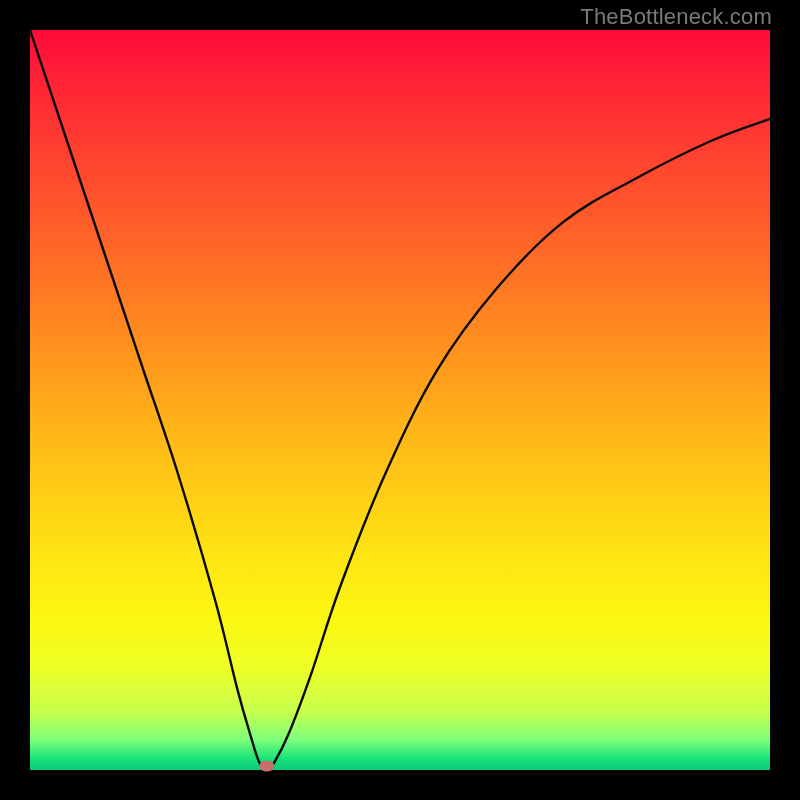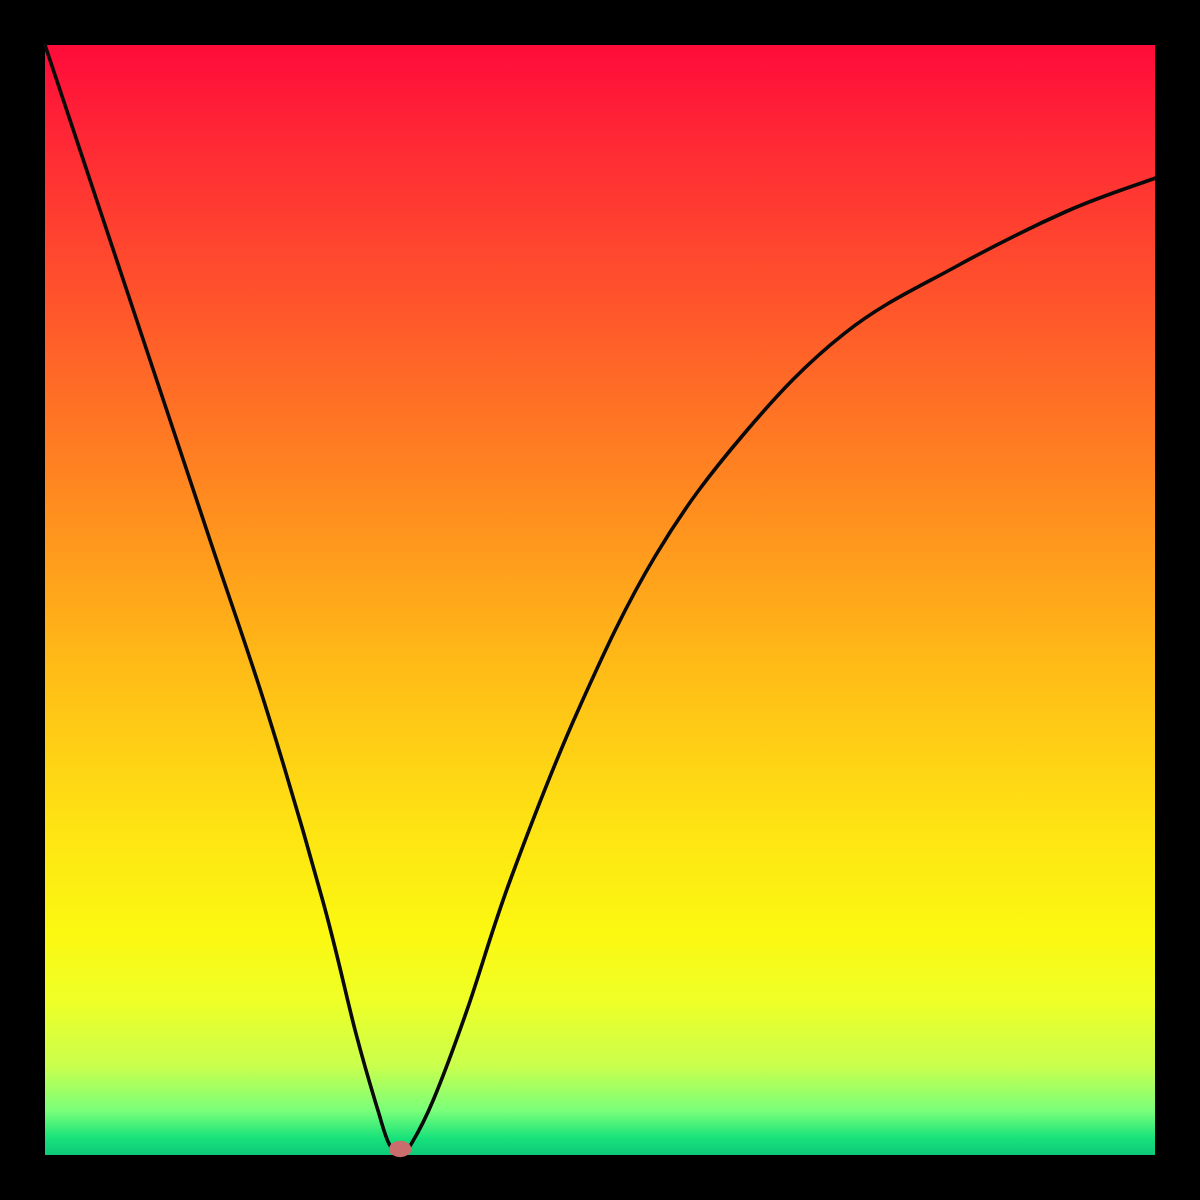--- a/index.html
+++ b/index.html
@@ -63,20 +63,21 @@
     stroke: #0a0a0a;
     stroke-width: 2.4;
     stroke-linecap: round;
     stroke-linejoin: round;
   }
 </style>
 </head>
 <body>
 
 <div class="frame">
+  <div class="watermark">TheBottleneck.com</div>
 
   <div class="plot-area">
     <svg class="curve" viewBox="0 0 740 740" preserveAspectRatio="none">
       <path id="curve-path" d="M 0 0 C 6.66 19.98, 23.68 71.03999999999999, 37 111 C 50.32 150.96, 60.68 182.04000000000002, 74 222 C 87.32 261.96, 97.68 293.03999999999996, 111 332.99999999999994 C 124.32 372.9599999999999, 134.68 401.376, 148 444 C 161.32 486.624, 174.344 531.1719999999999, 185 569.8 C 195.656 608.428, 200.54000000000002 633.292, 207.20000000000002 658.6 C 213.86 683.908, 218.004 697.0799999999999, 222 710.4 C 225.996 723.72, 226.736 727.272, 229.4 732.6 C 232.06400000000002 737.928, 234.136 740, 236.8 740 C 239.46400000000003 740, 240.204 739.26, 244.20000000000002 732.6 C 248.19600000000003 725.94, 252.34 718.984, 259 703 C 265.65999999999997 687.016, 271.876 670.4399999999999, 281.2 643.8 C 290.524 617.16, 297.48 590.9639999999999, 310.8 555 C 324.12 519.0360000000001, 337.88399999999996 482.628, 355.2 444 C 372.516 405.372, 387.02000000000004 373.7, 407.00000000000006 340.4 C 426.9800000000001 307.09999999999997, 443.556 285.64, 466.2 259 C 488.844 232.36, 507.49199999999996 212.37999999999997, 532.8 192.39999999999998 C 558.108 172.42, 580.16 162.652, 606.8 148 C 633.4399999999999 133.348, 656.8240000000001 121.656, 680.8000000000001 111 C 704.7760000000001 100.344, 729.344 92.79599999999996, 740 88.79999999999995"></path>
       <ellipse id="marker-dot" rx="7.5" ry="5.5" fill="#c96d6d" cx="236.8" cy="736"></ellipse>
     </svg>
   </div>
 </div>
 
 </body></html>

